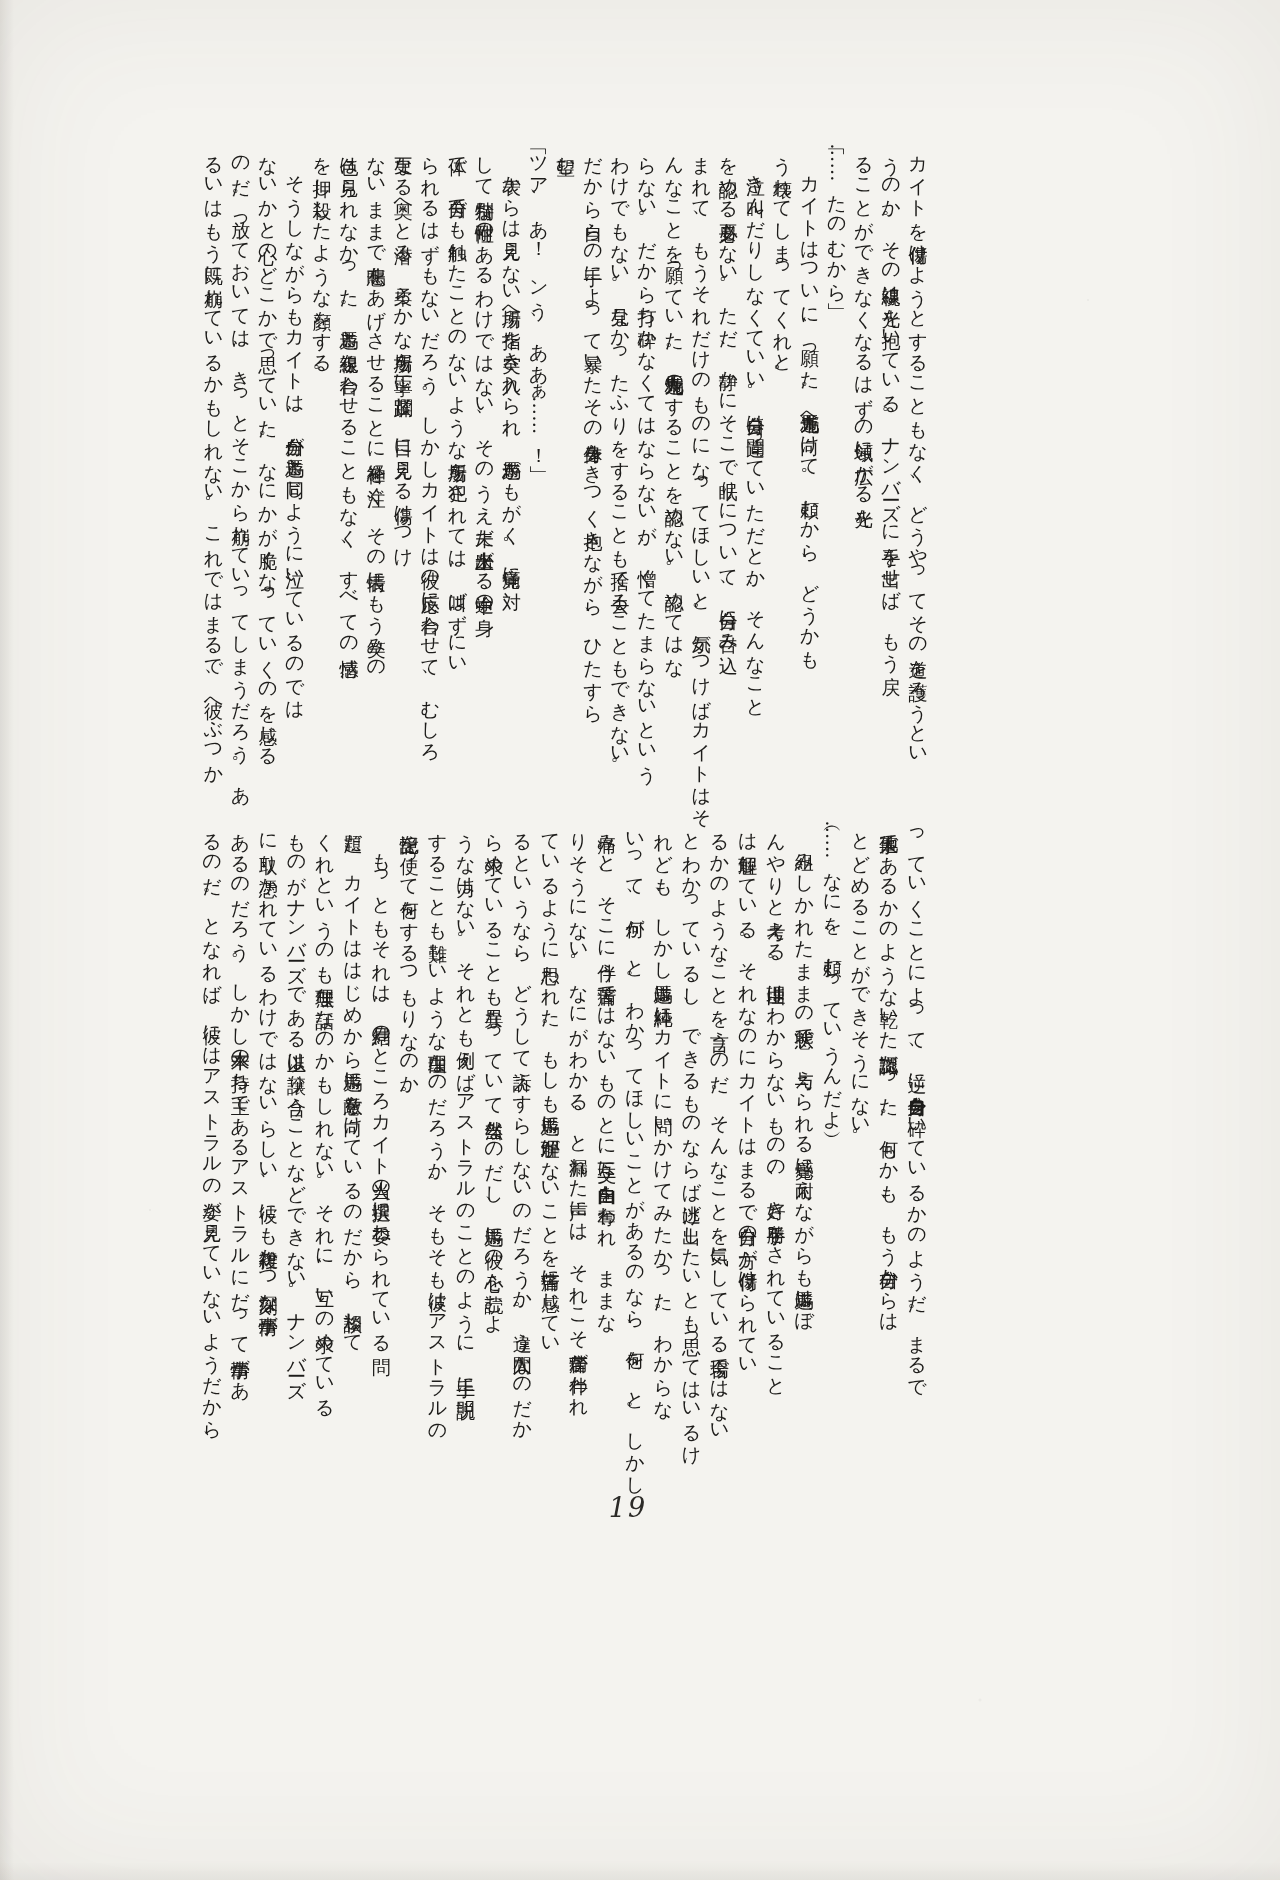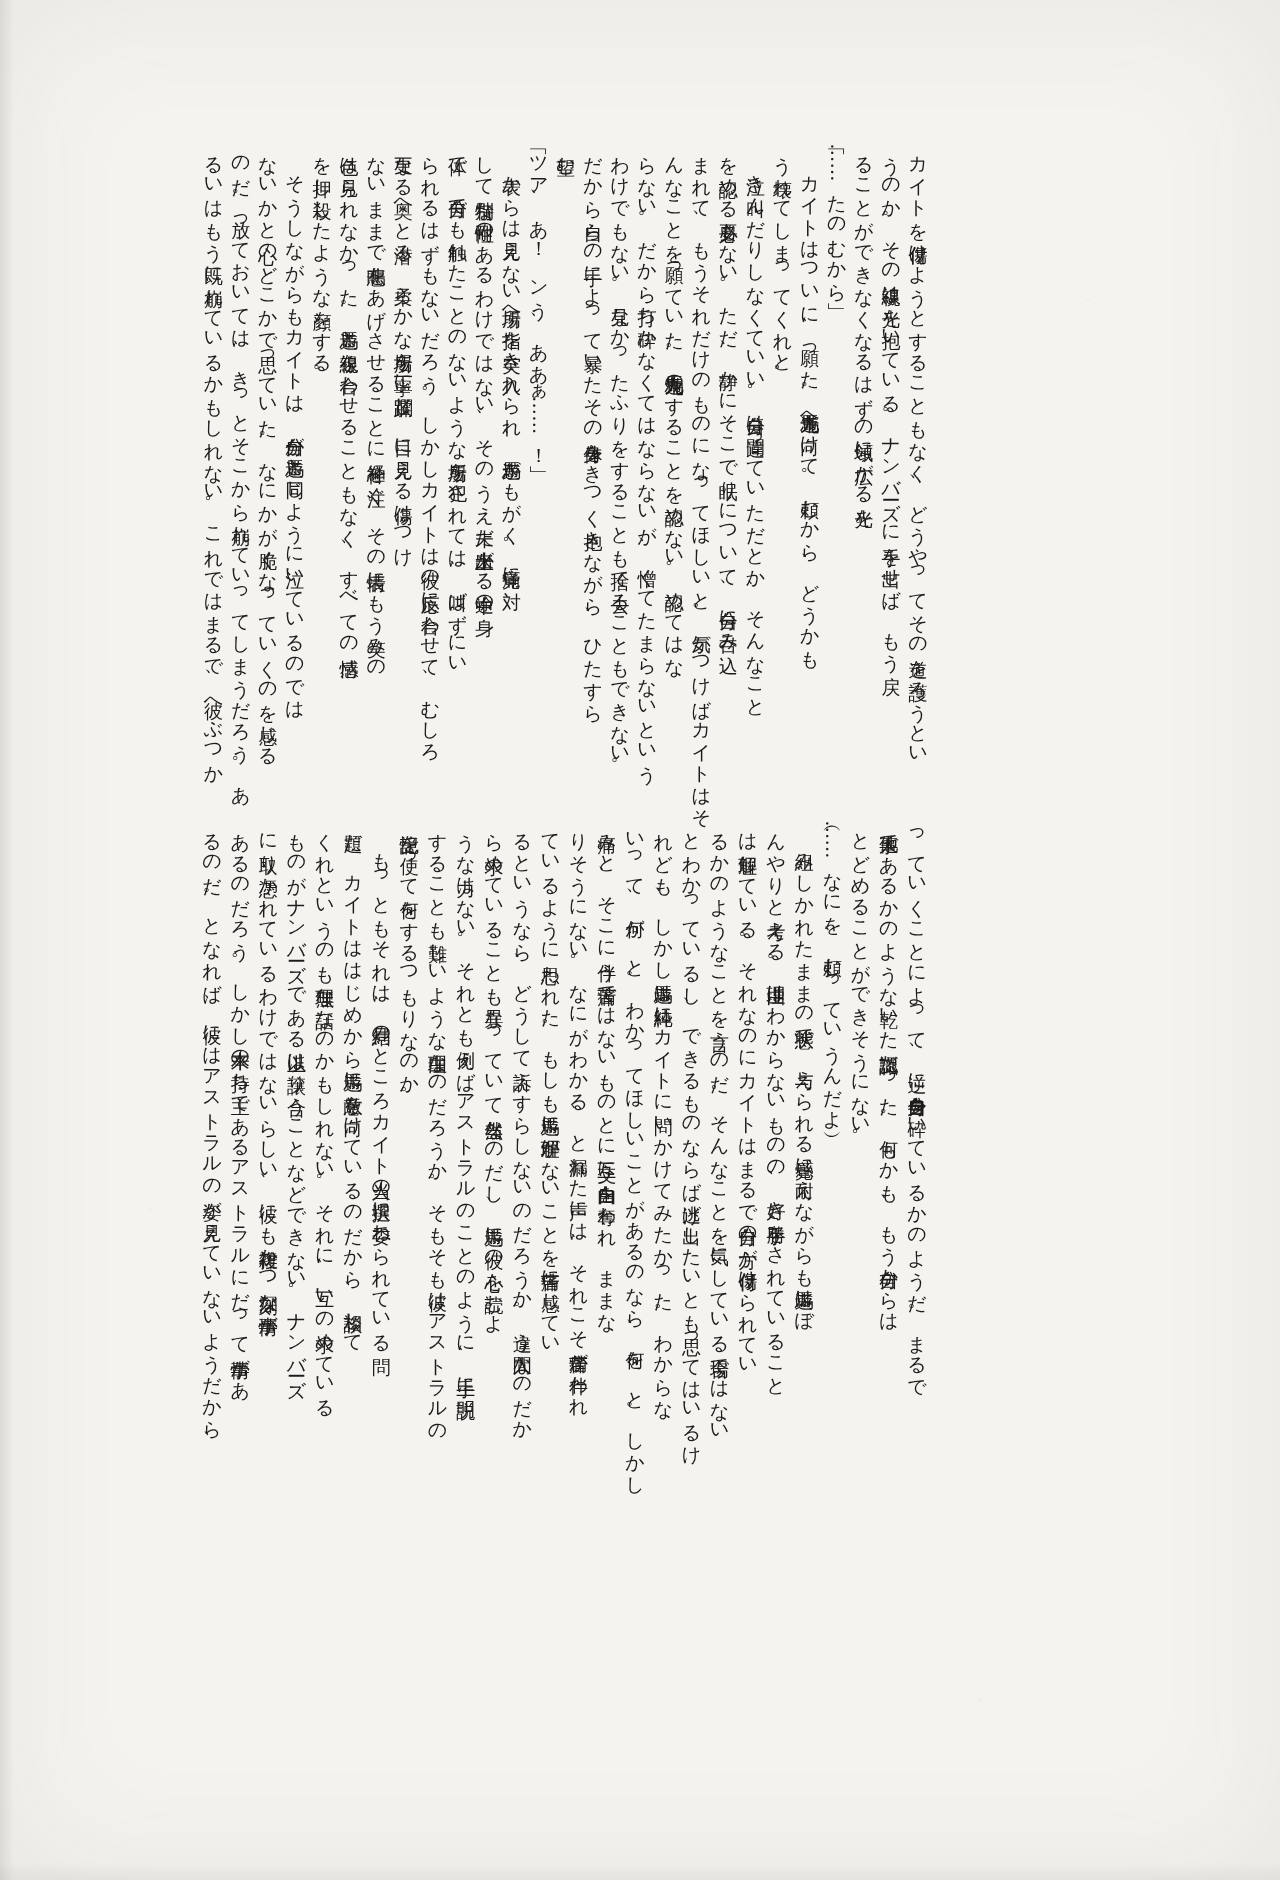--- a/index.html
+++ b/index.html
@@ -105,14 +105,15 @@
     <div class="tline">記憶を使って何をするつもりなのか。</div>
     <div class="tline">　もっともそれは、結局のところカイト当人の選択に委ねられている問</div>
     <div class="tline">題だ。カイトははじめから遊馬に敵意を向けているのだから、相談して</div>
     <div class="tline">くれというのも無理な話なのかもしれない。それに、互いの求めている</div>
     <div class="tline">ものがナンバーズである以上は譲り合うことなどできない。ナンバーズ</div>
     <div class="tline">に取り憑かれているわけではないらしい、彼にも複雑かつ深刻な事情が</div>
     <div class="tline">あるのだろう。しかし本来の持ち主であるアストラルにだって事情があ</div>
     <div class="tline">るのだ。となれば、彼にはアストラルの姿が見えていないようだから、</div>
   </div>
 
+  <div class="page-number">19</div>
 
 </div>
 
 </body></html>

